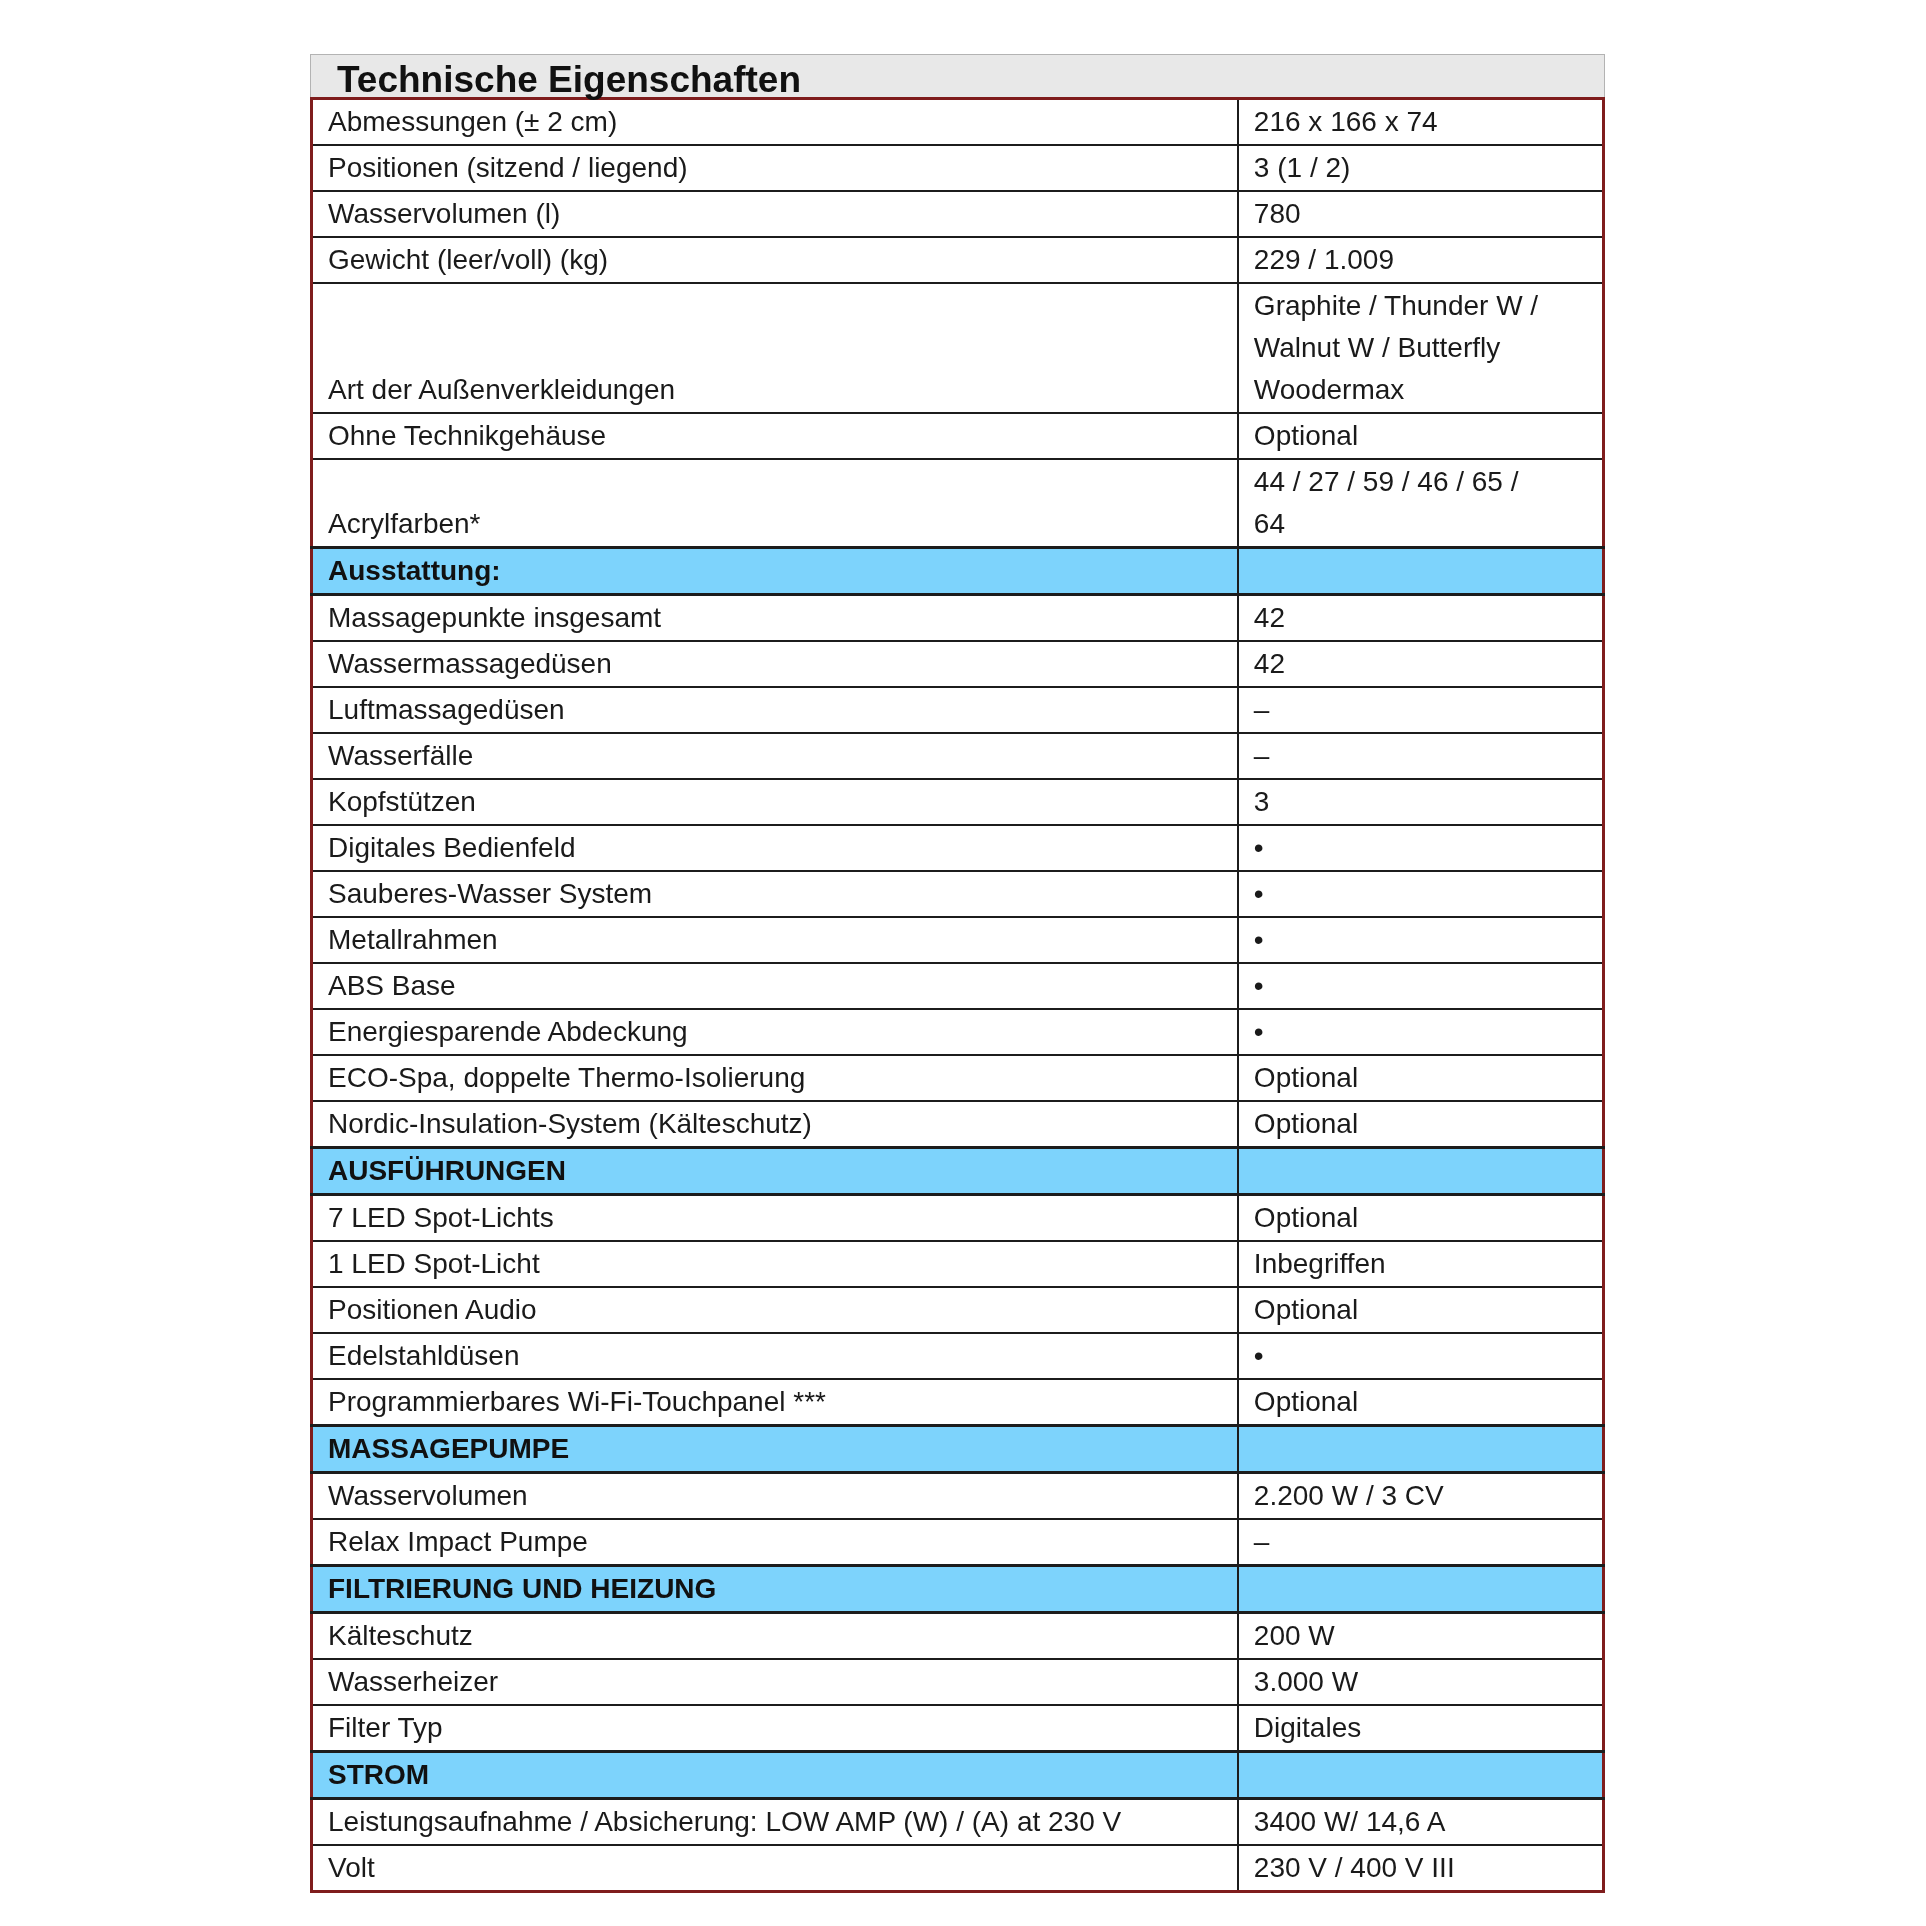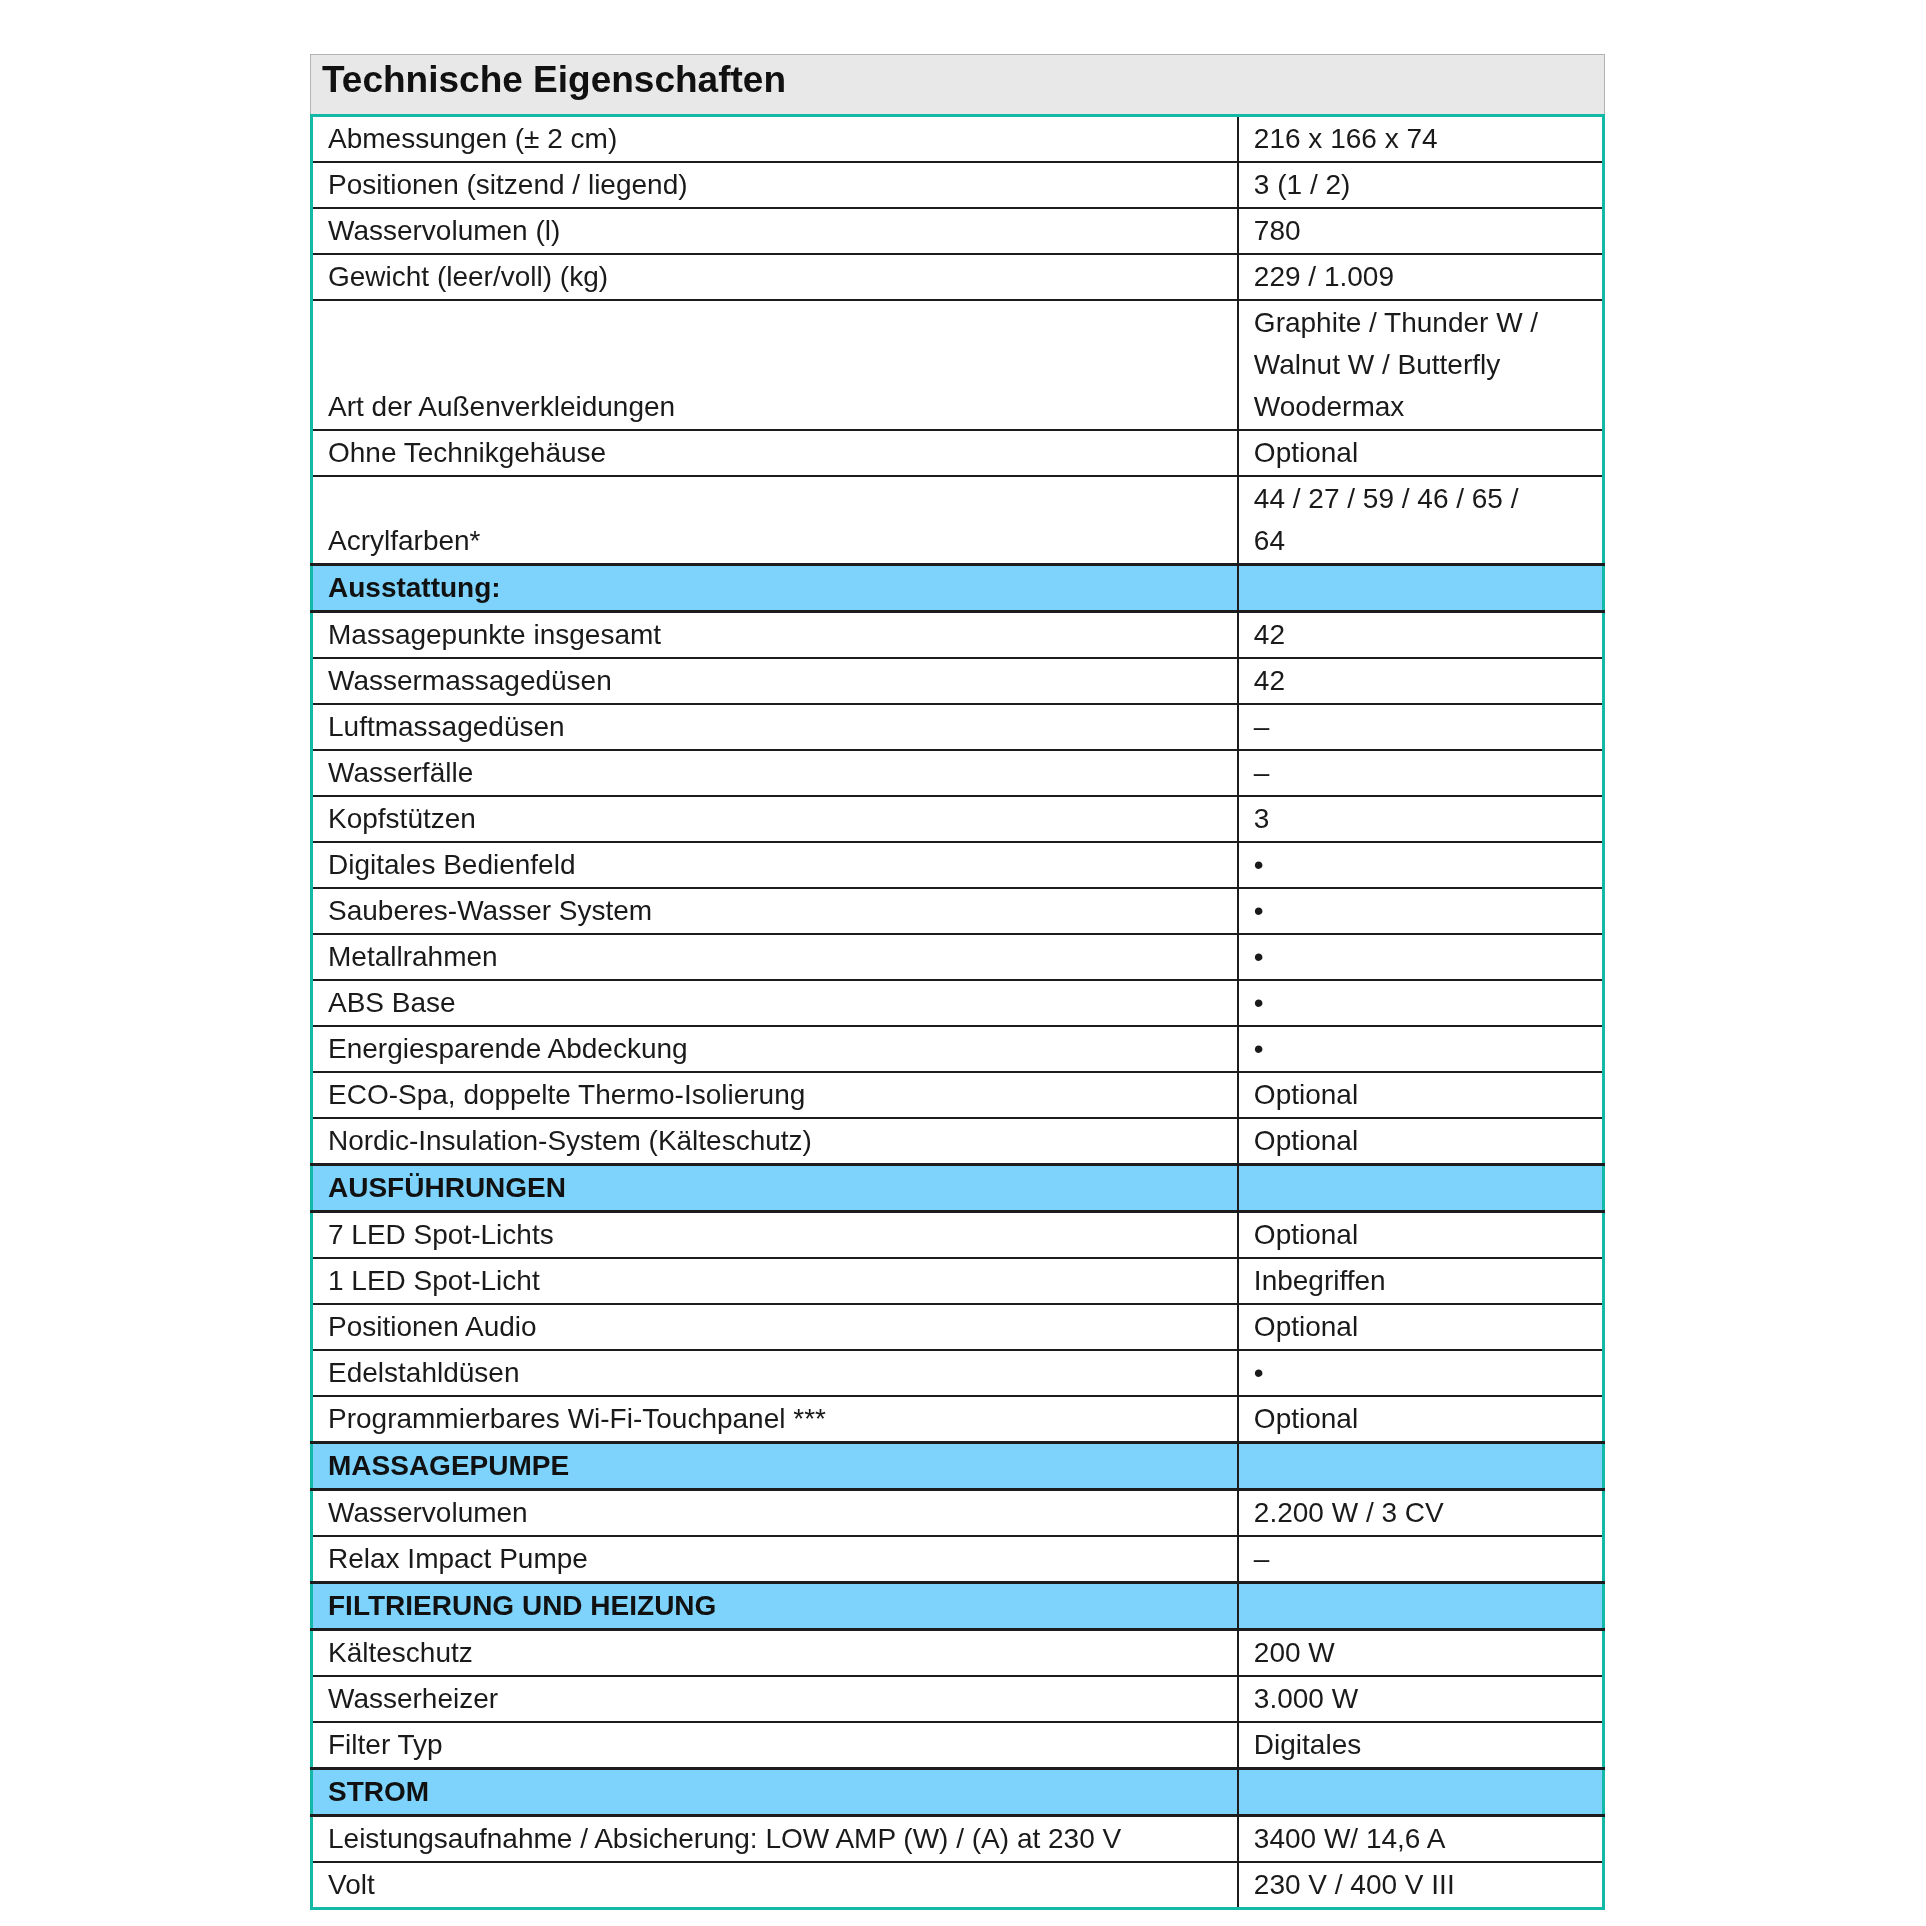--- a/index.html
+++ b/index.html
@@ -17,36 +17,36 @@
   }
   .spec-table-wrap {
     position: absolute;
     left: 310px;
     top: 54px;
     width: 1295px;
   }
   .table-title {
     box-sizing: border-box;
     width: 100%;
-    height: 60px;
+    height: 43px;
     line-height: 50px;
     background: #e8e8e8;
     border: 1px solid #b3b3b3;
     border-bottom: none;
     font-size: 37px;
     font-weight: 700;
-    padding-left: 11px;
+    padding-left: 26px;
     letter-spacing: 0px;
     color: #111111;
   }
   table.spec-rows {
     border-collapse: collapse;
     table-layout: fixed;
     width: 100%;
-    border: 3px solid #14b8a6;
+    border: 3px solid #7f1d1d;
   }
   col.c-label { width: 71.7%; }
   col.c-value { width: 28.3%; }
   td {
     border: 2px solid #1c1c1c;
     font-size: 28px;
     line-height: 42px;
     padding: 1px 12px 1px 15px;
     background: #ffffff;
     overflow: hidden;

